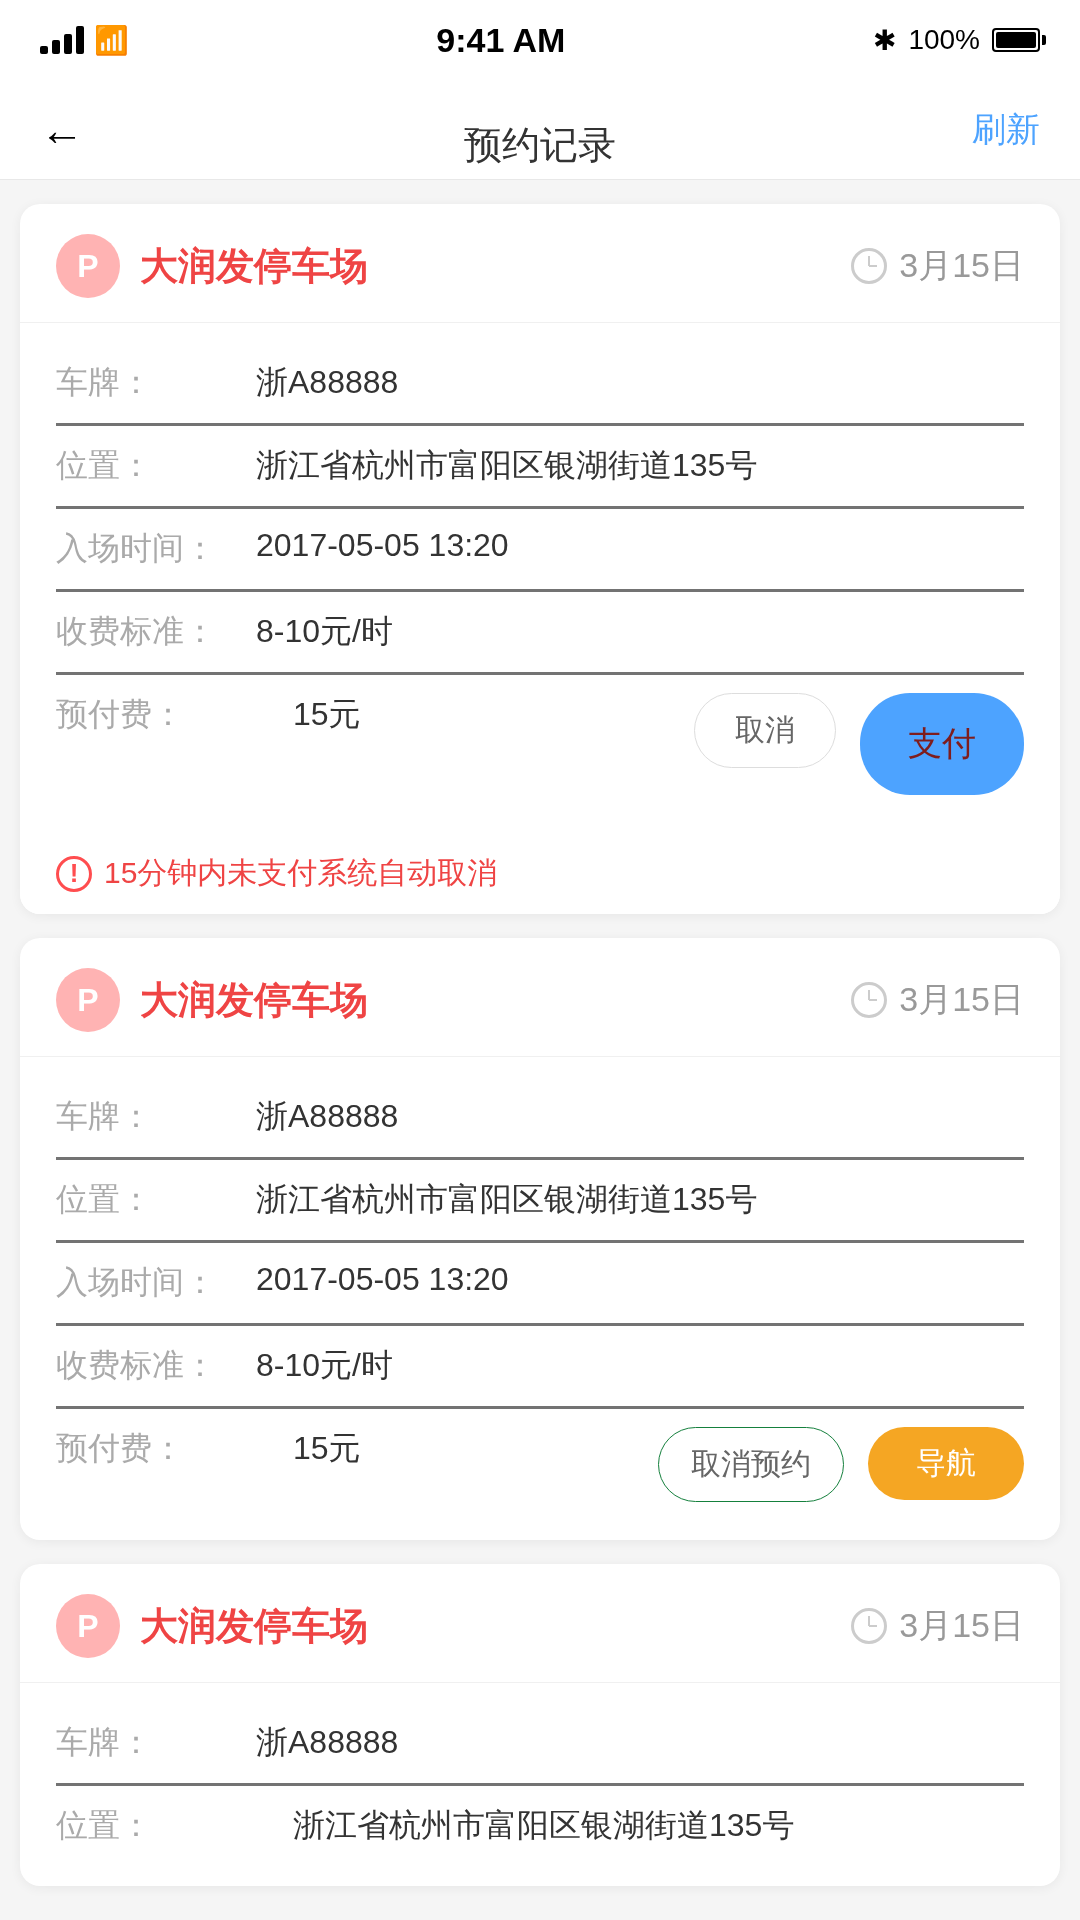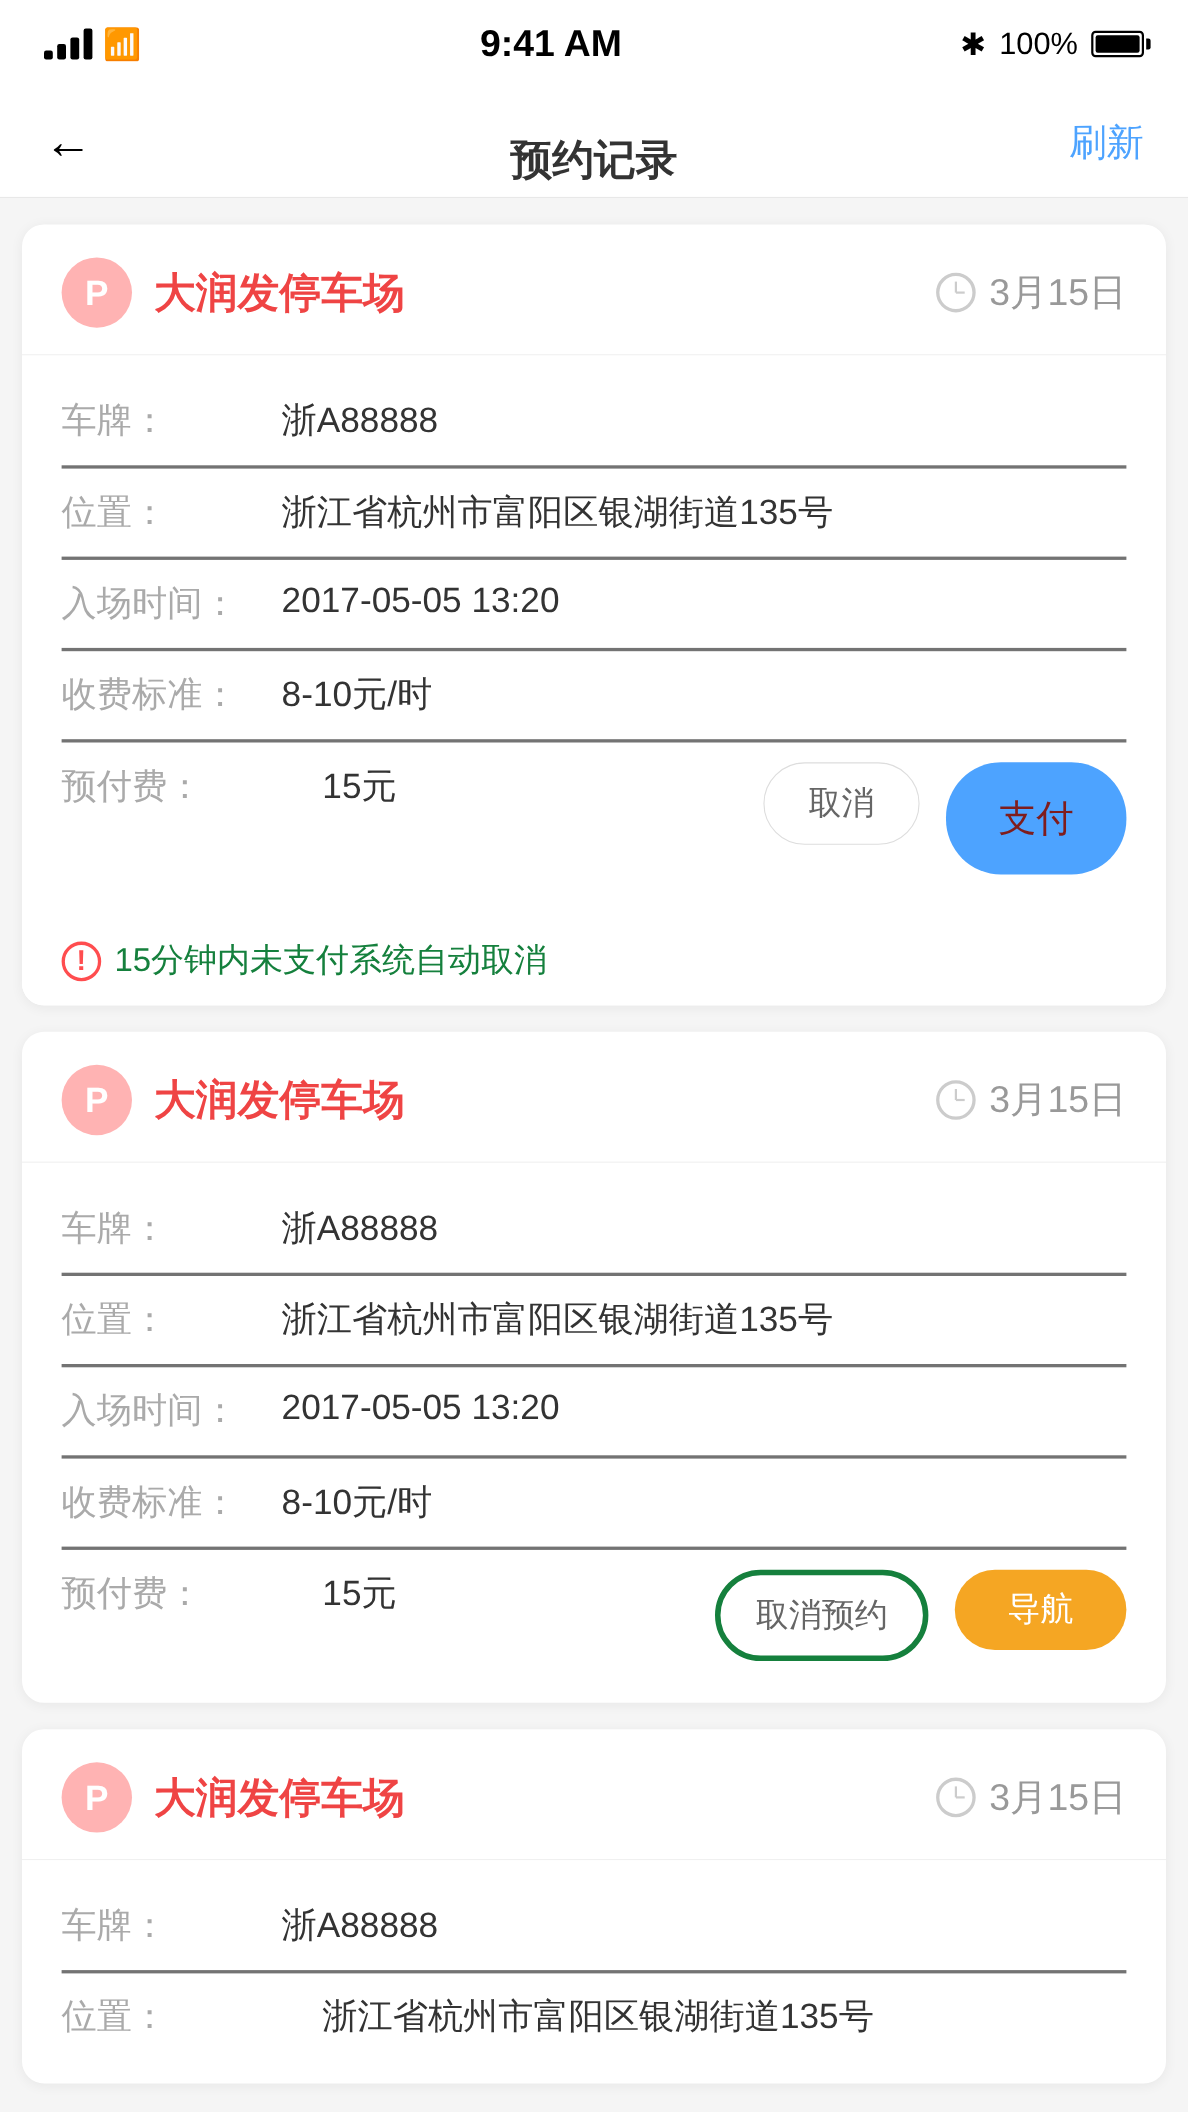--- a/index.html
+++ b/index.html
@@ -93,21 +93,21 @@
       border-bottom: 1px solid #e8e8e8;
     }
     .nav-back {
       font-size: 44px;
       color: #000;
       cursor: pointer;
       width: 80px;
     }
     .nav-title {
       font-size: 38px;
-      font-weight: 700;
+      font-weight: 400;
       color: #333;
       margin-top: 32px;
     }
     .nav-refresh {
       font-size: 34px;
       color: #4da3ff;
       cursor: pointer;
       width: 80px;
       text-align: right;
     }
@@ -239,21 +239,21 @@
       padding: 28px 48px;
       border: none;
       border-radius: 50px;
       background: #4da3ff;
       font-size: 34px;
       color: #7f1d1d;
       cursor: pointer;
     }
     .btn-cancel-reservation {
       padding: 16px 32px;
-      border: 5px solid #15803d;
+      border: 1px solid #15803d;
       border-radius: 50px;
       background: #fff;
       font-size: 30px;
       color: #666;
       cursor: pointer;
     }
     .btn-navigate {
       padding: 16px 48px;
       border: none;
       border-radius: 50px;
@@ -277,21 +277,21 @@
       display: flex;
       align-items: center;
       justify-content: center;
       font-size: 26px;
       color: #ff4d4f;
       font-weight: 700;
       flex-shrink: 0;
     }
     .warning-text {
       font-size: 30px;
-      color: #15803d;
+      color: #ef4444;
     }
 
     
     .card-partial {
       background: #fff;
       border-radius: 20px;
       box-shadow: 0 2px 12px rgba(0,0,0,0.06);
       overflow: hidden;
     }
   </style>

